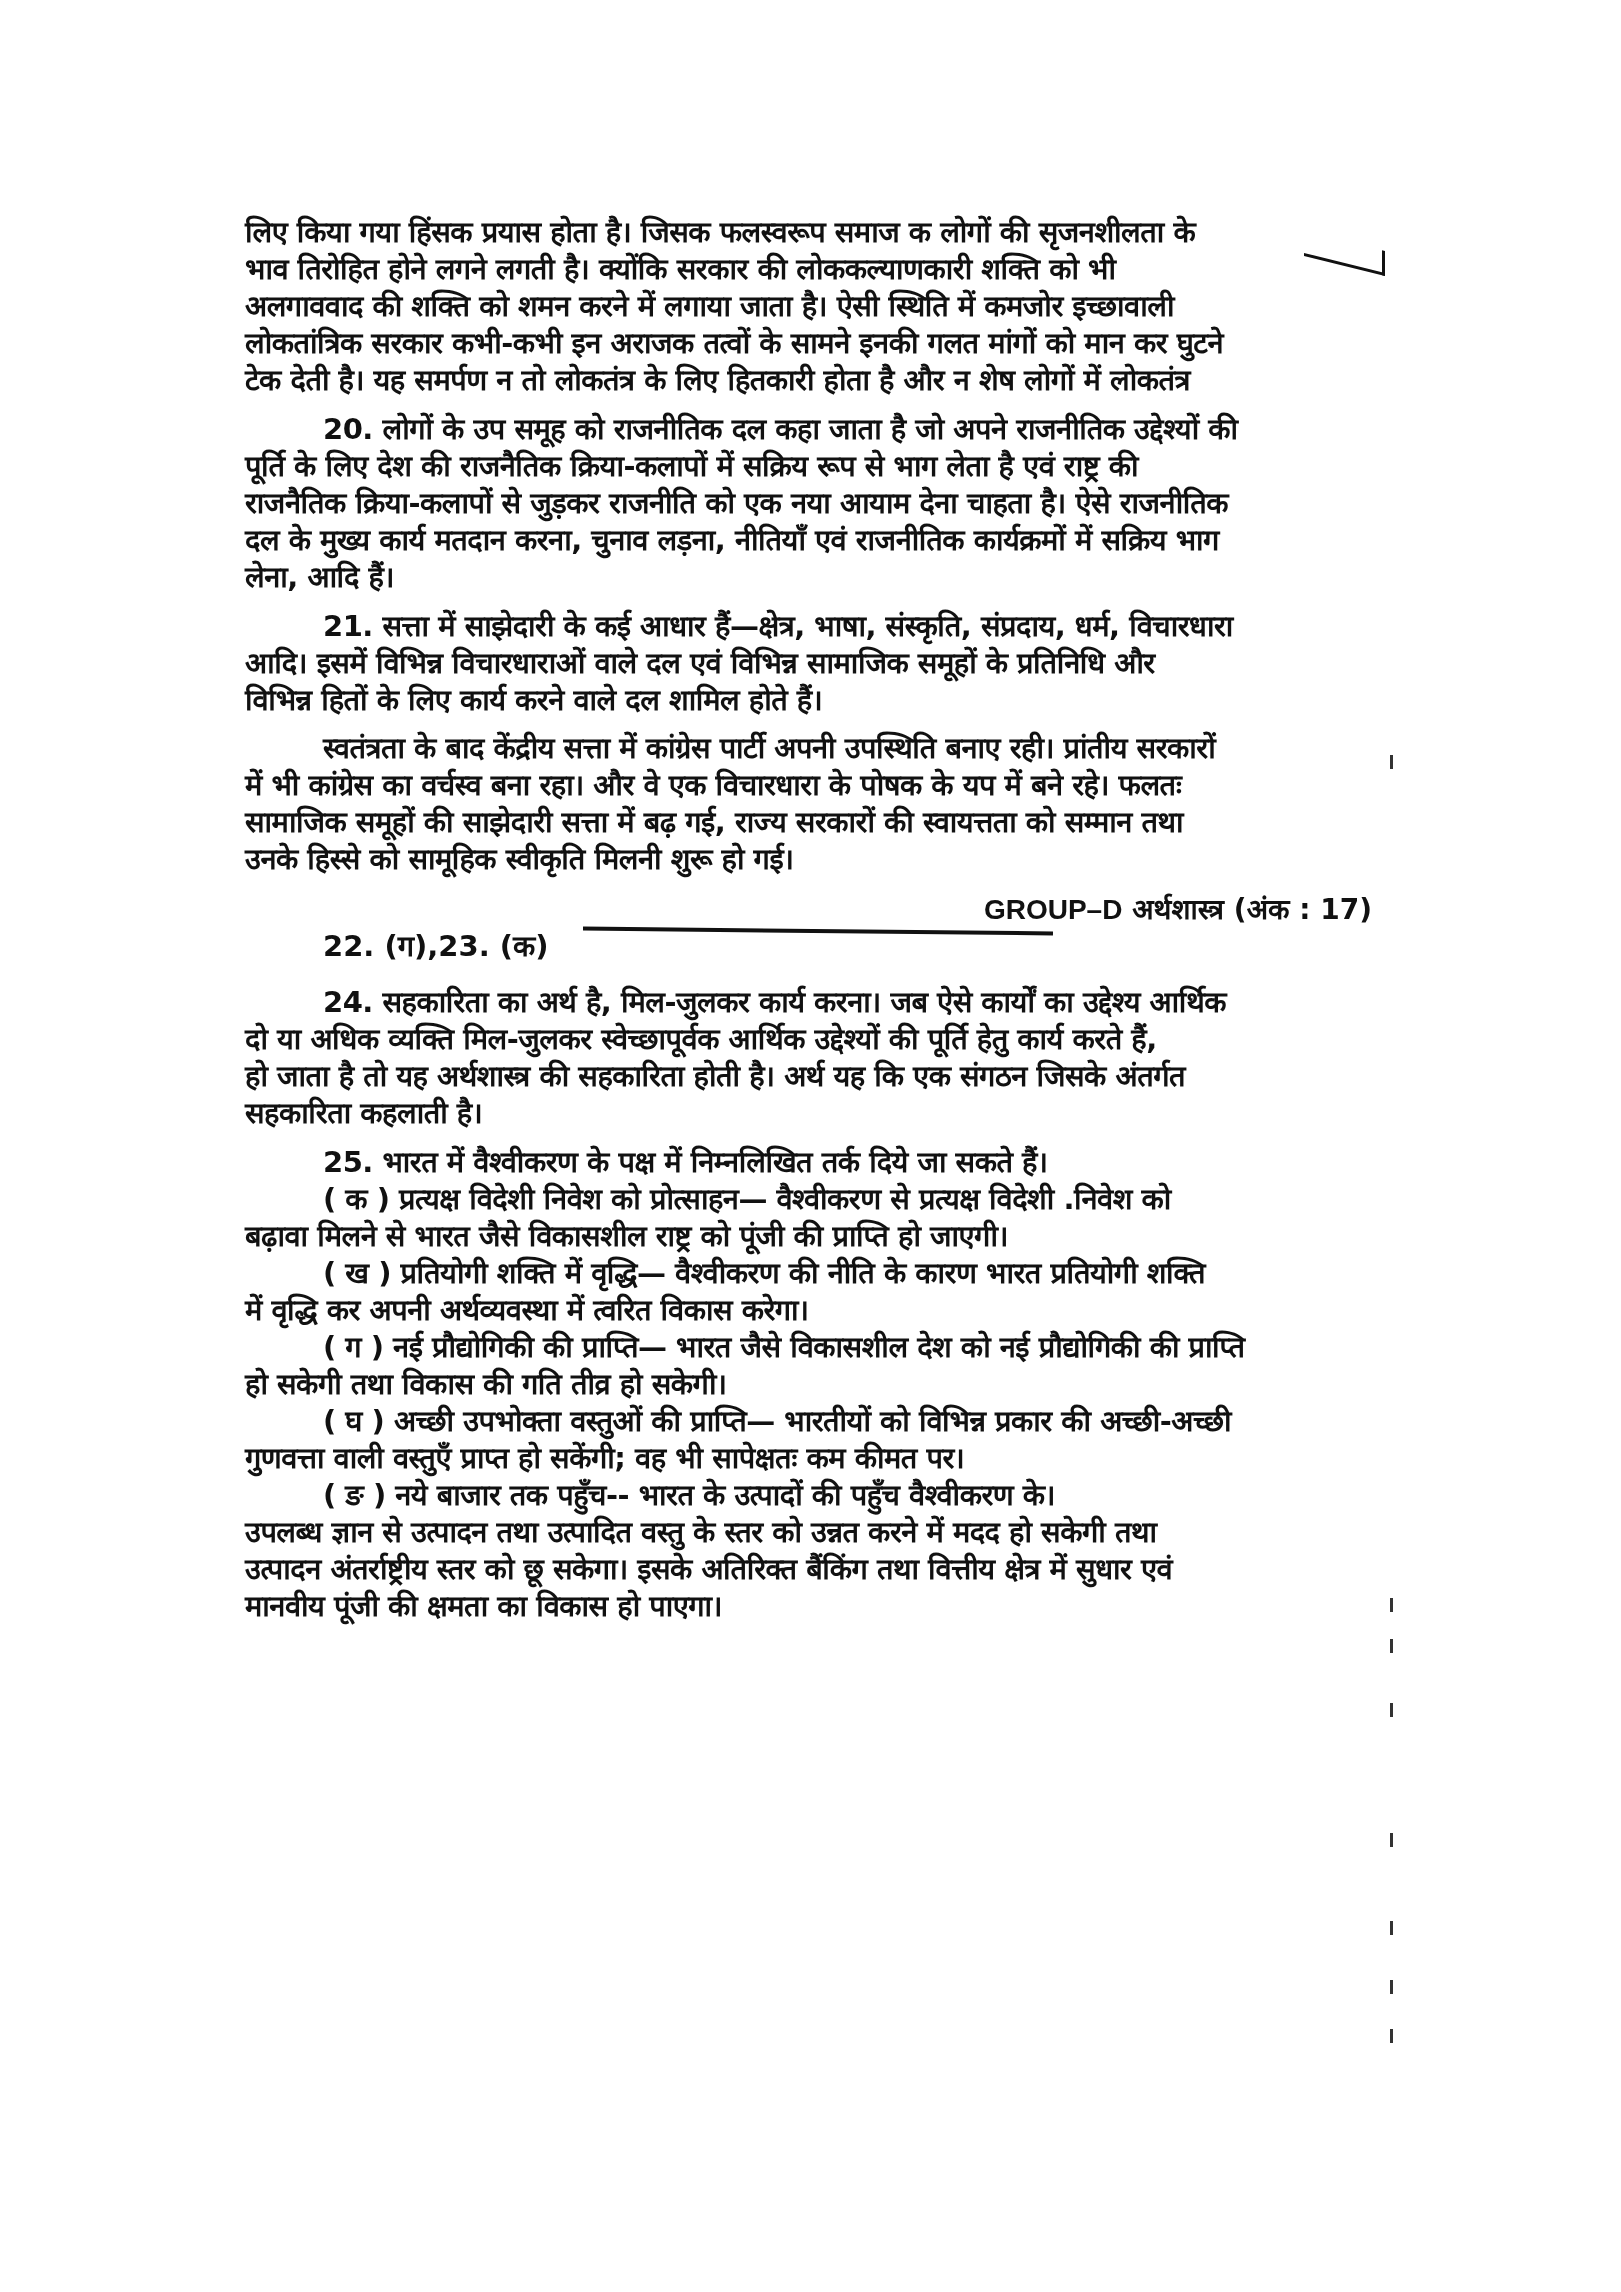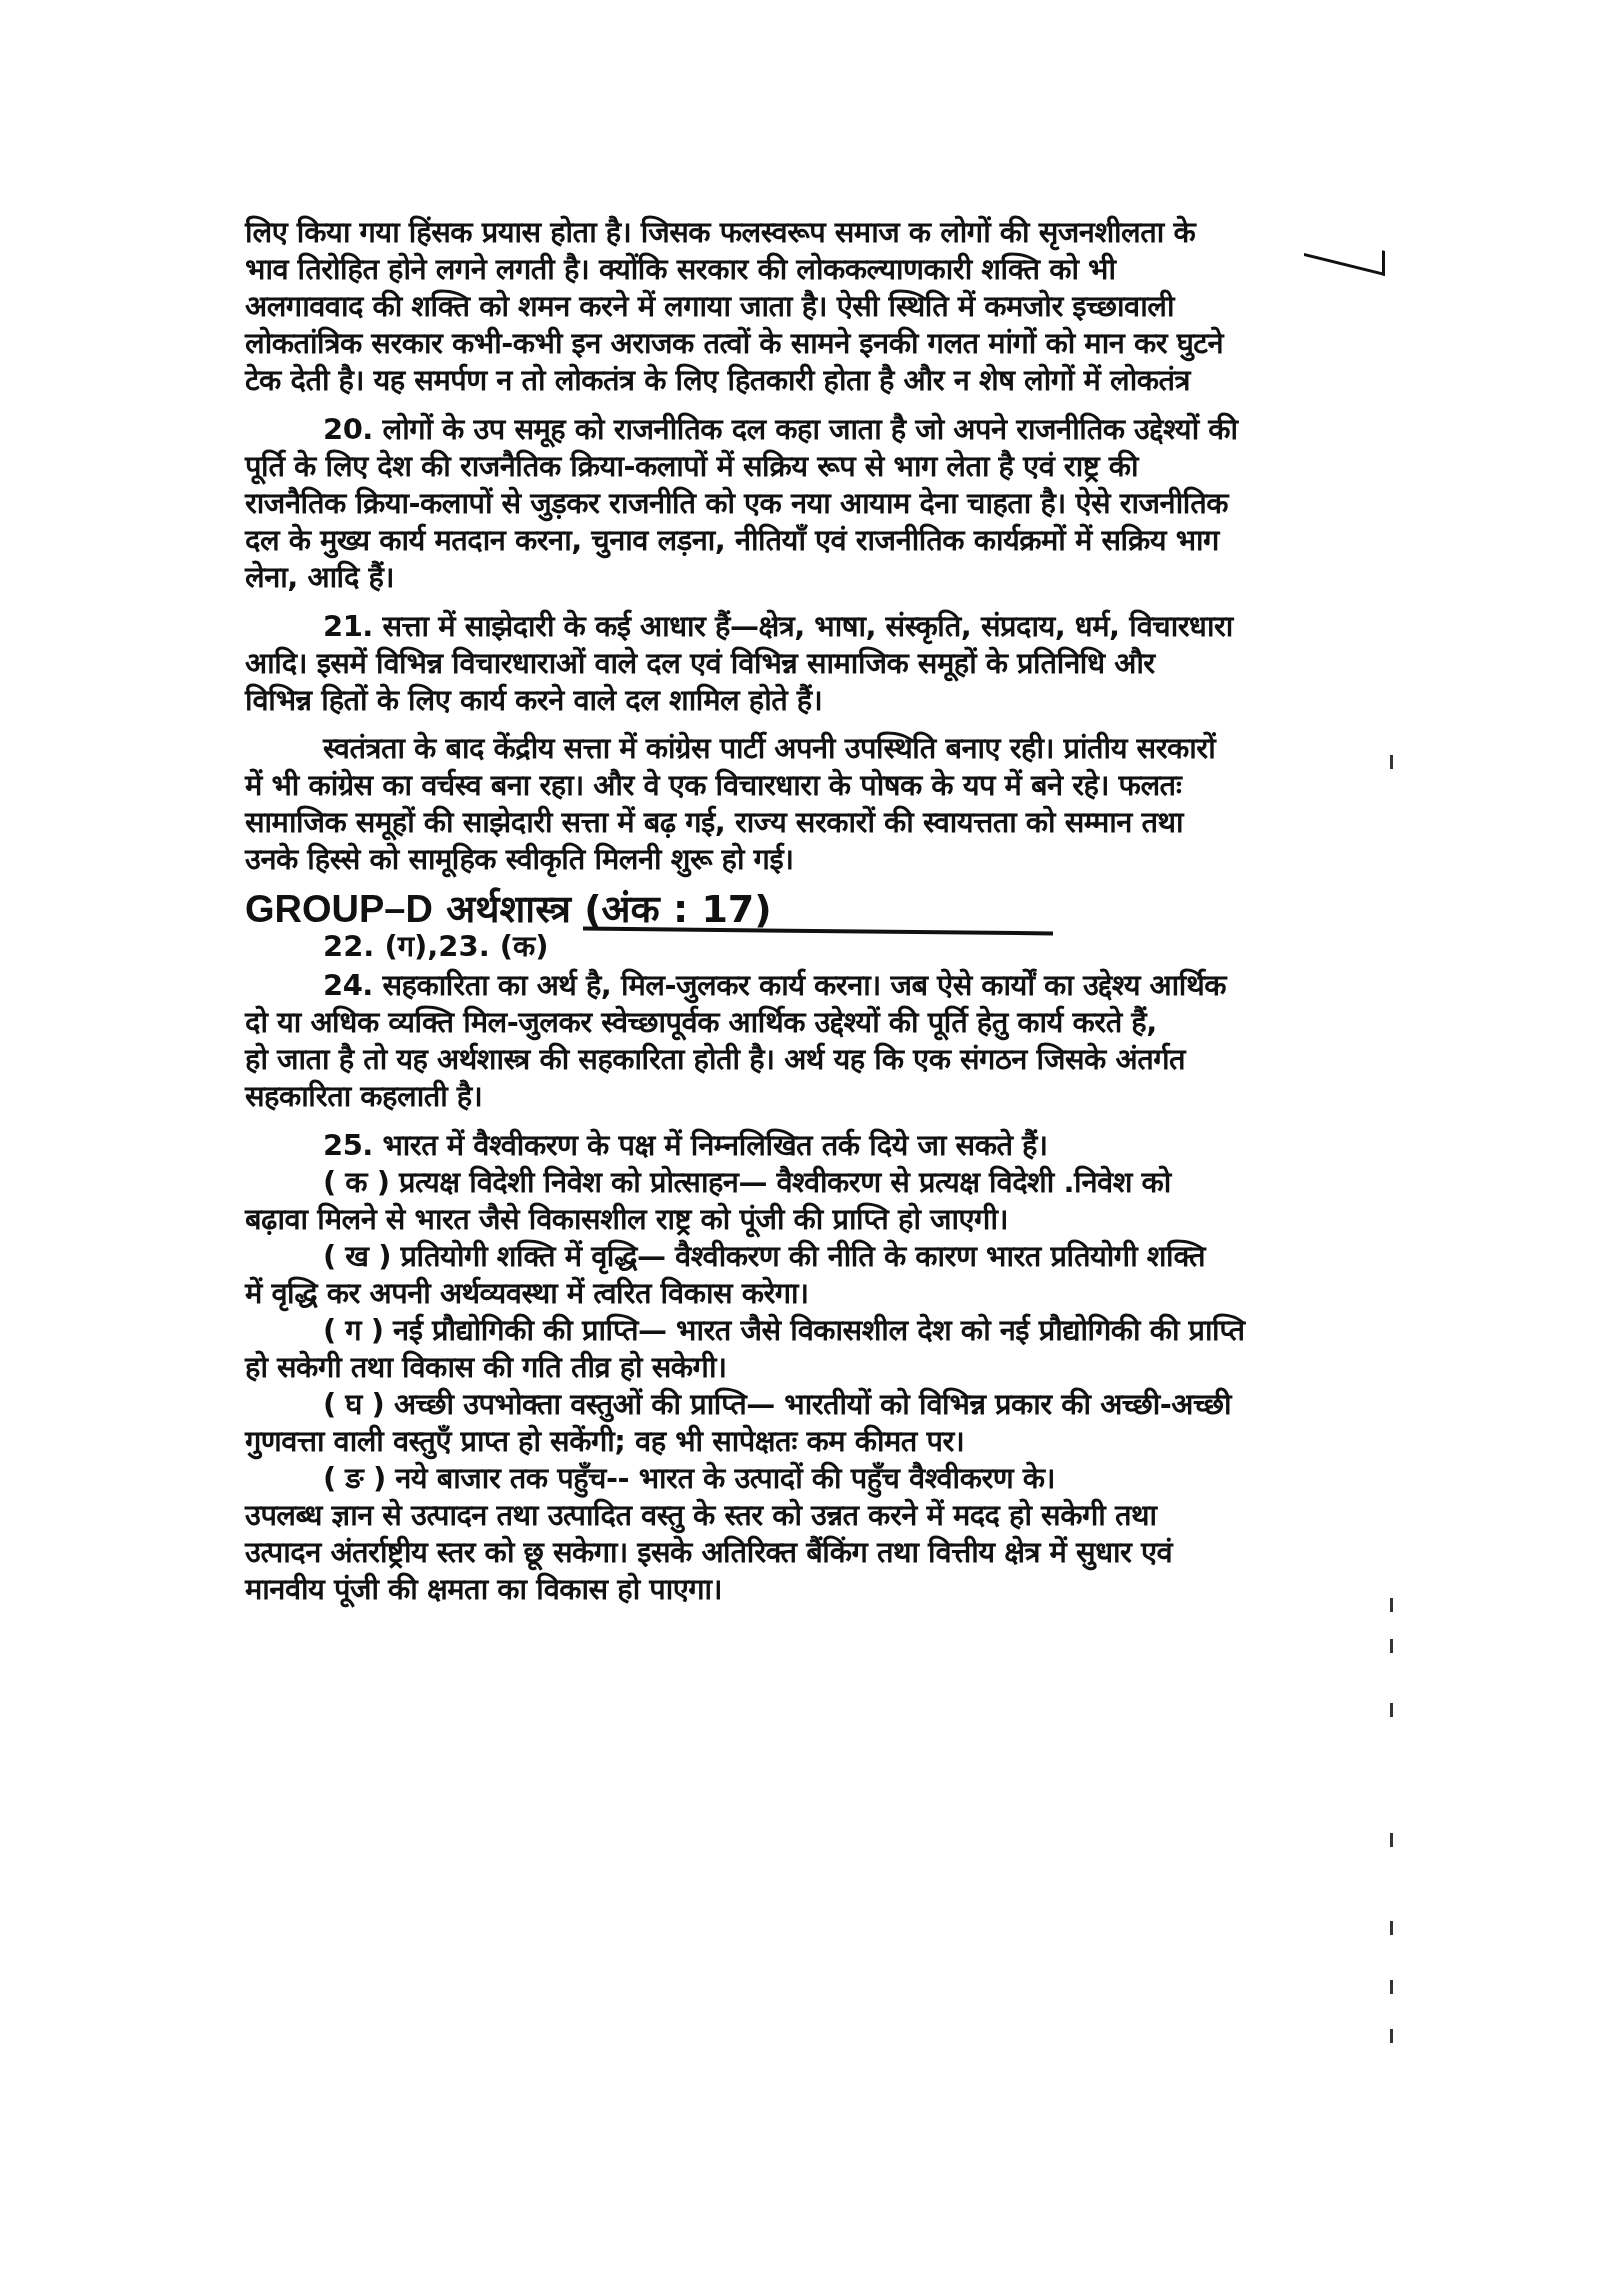--- a/index.html
+++ b/index.html
@@ -4,24 +4,24 @@
   <style>
     html, body { margin: 0; padding: 0; background: #ffffff; }
     body { width: 1621px; height: 2293px; position: relative; overflow: hidden;
       font-family: "DejaVu Sans", "Liberation Sans", sans-serif; color: #111111; }
     .page { position: absolute; left: 245px; top: 214px; width: 1127px; }
     .line { font-size: 29px; line-height: 37px; white-space: nowrap; font-weight: bold;
       letter-spacing: -0.5px; text-align: justify; }
     .para { margin: 0 0 11.8px 0; }
     .indent { padding-left: 78px; }
     .sub { padding-left: 78px; }
-    .heading { text-align: left; font-size: 38px; font-weight: bold; margin: 2px 0 0 0; line-height: 39px; }
+    .heading { text-align: right; font-size: 28px; font-weight: bold; margin: 2px 0 0 0; line-height: 39px; }
     .heading .group { font-family: "Liberation Sans", sans-serif; }
     .heading-rule { width: 470px; height: 3.9px; background: #111; margin: 0 0 0 338px; transform: rotate(0.6deg); }
-    .answers { font-size: 29px; font-weight: bold; line-height: 39px; padding-left: 78px; margin-top: -27.4px; margin-bottom: 1px; }
+    .answers { font-size: 29px; font-weight: bold; line-height: 39px; padding-left: 78px; margin-top: -27.4px; margin-bottom: 18px; }
     .corner-mark { position: absolute; left: 1304px; top: 241px; width: 78px; height: 21.6px;
       border-bottom: 3.9px solid #111; border-right: 3.9px solid #111; transform: skewY(14deg); }
     .margin-tick { position: absolute; width: 2.9px; height: 13.7px; background: #333; }
   </style>
 </head>
 <body>
 
 <div class="corner-mark"></div>
 <div class="margin-tick" style="left:1390px;top:755px;"></div>
 <div class="margin-tick" style="left:1390px;top:1598px;"></div>

